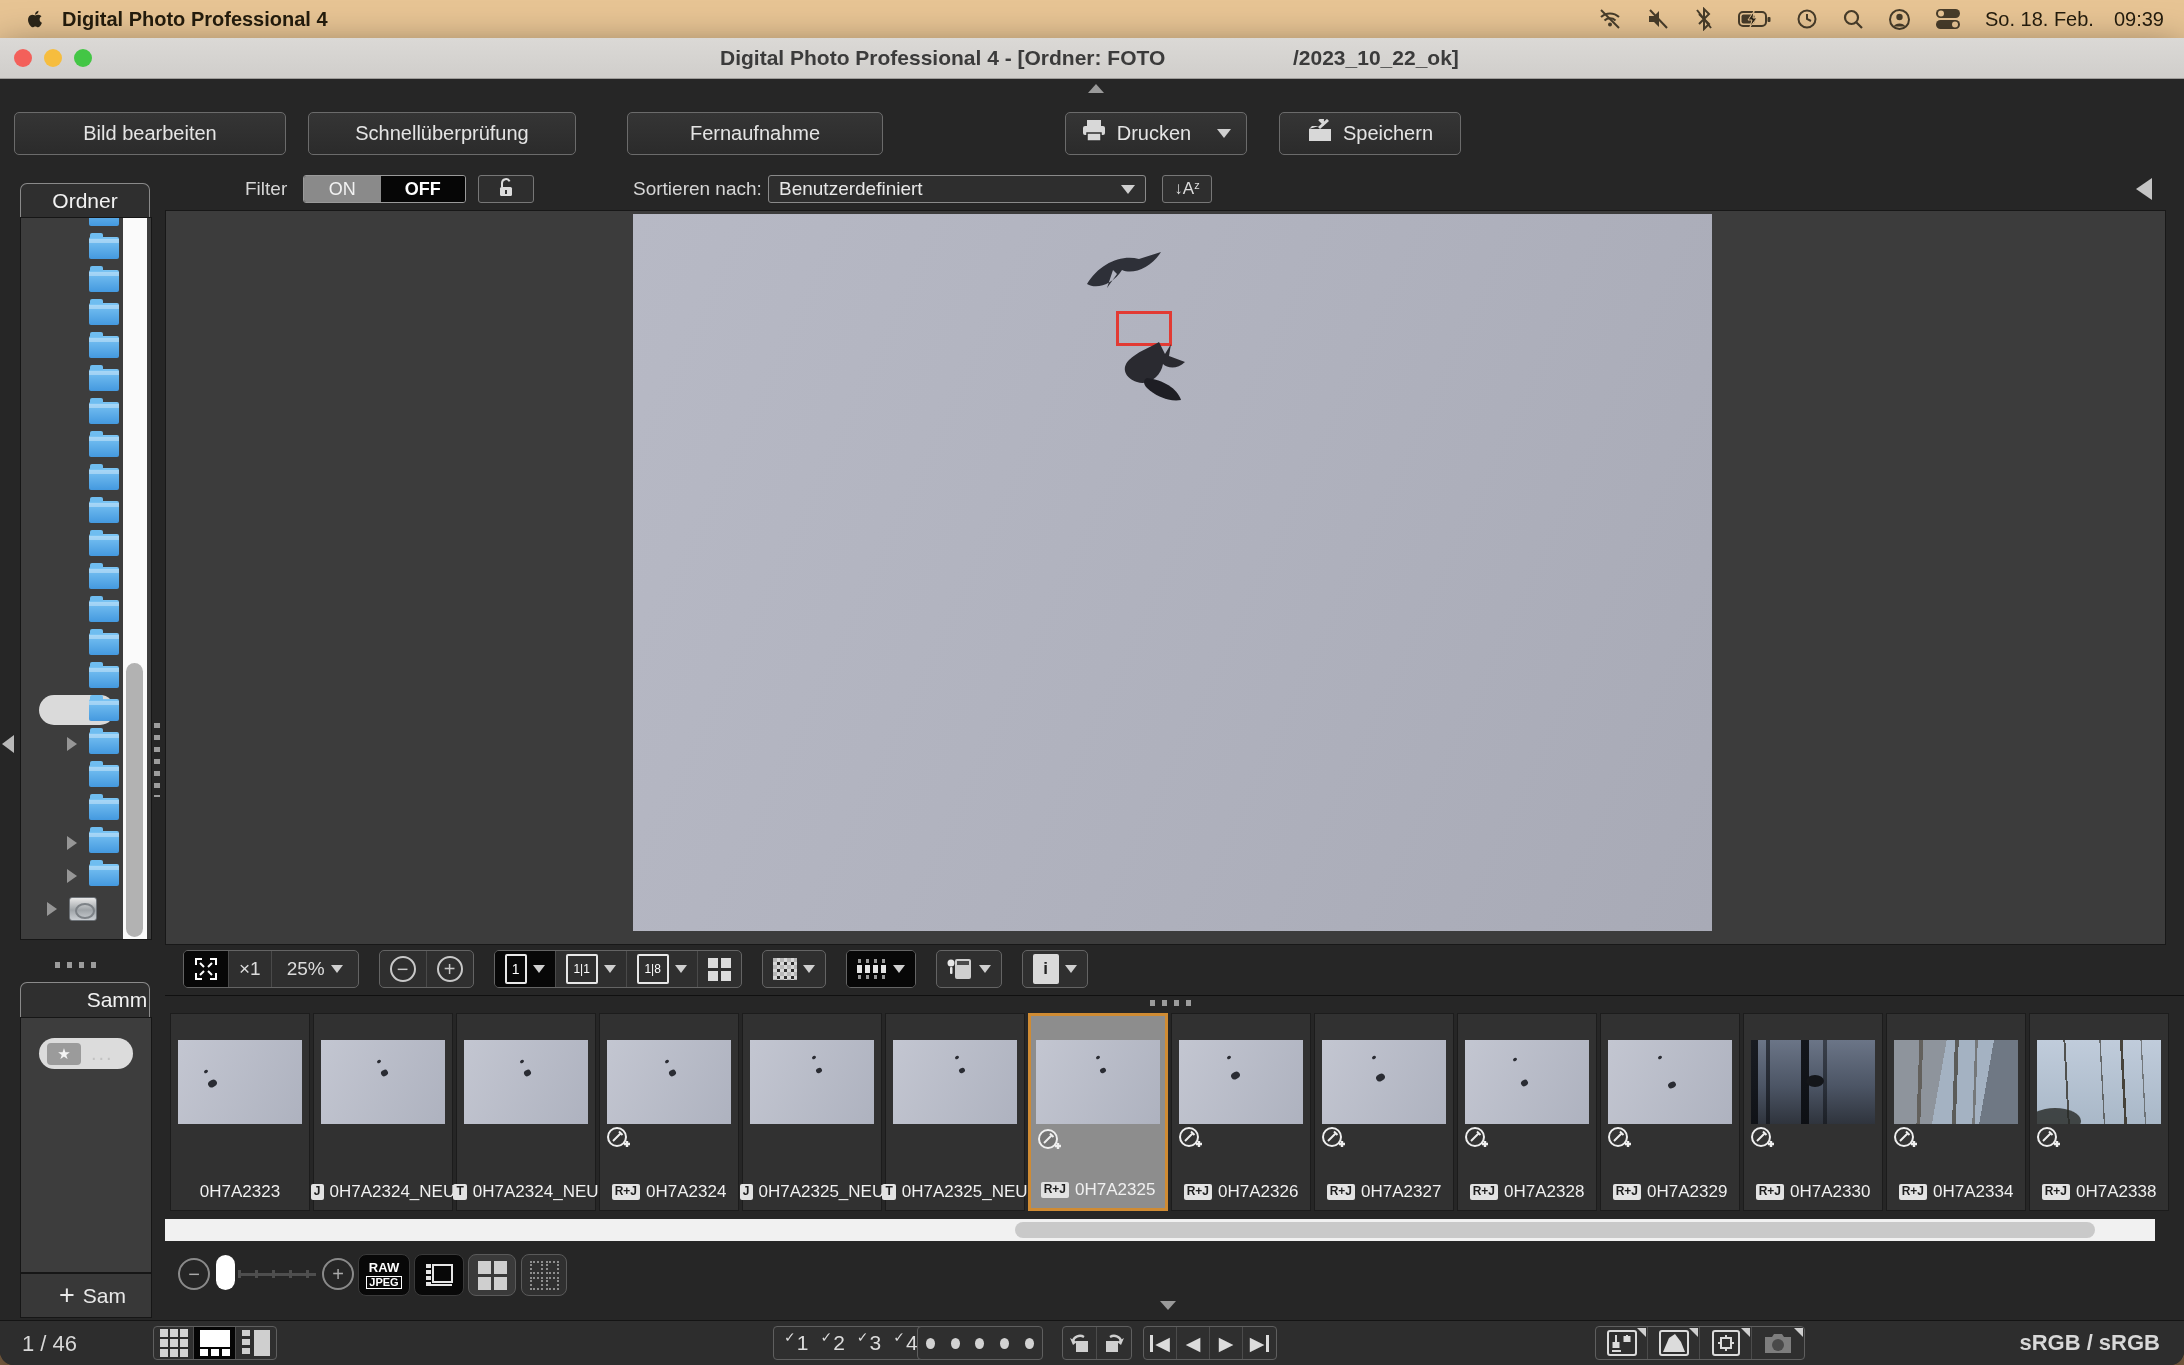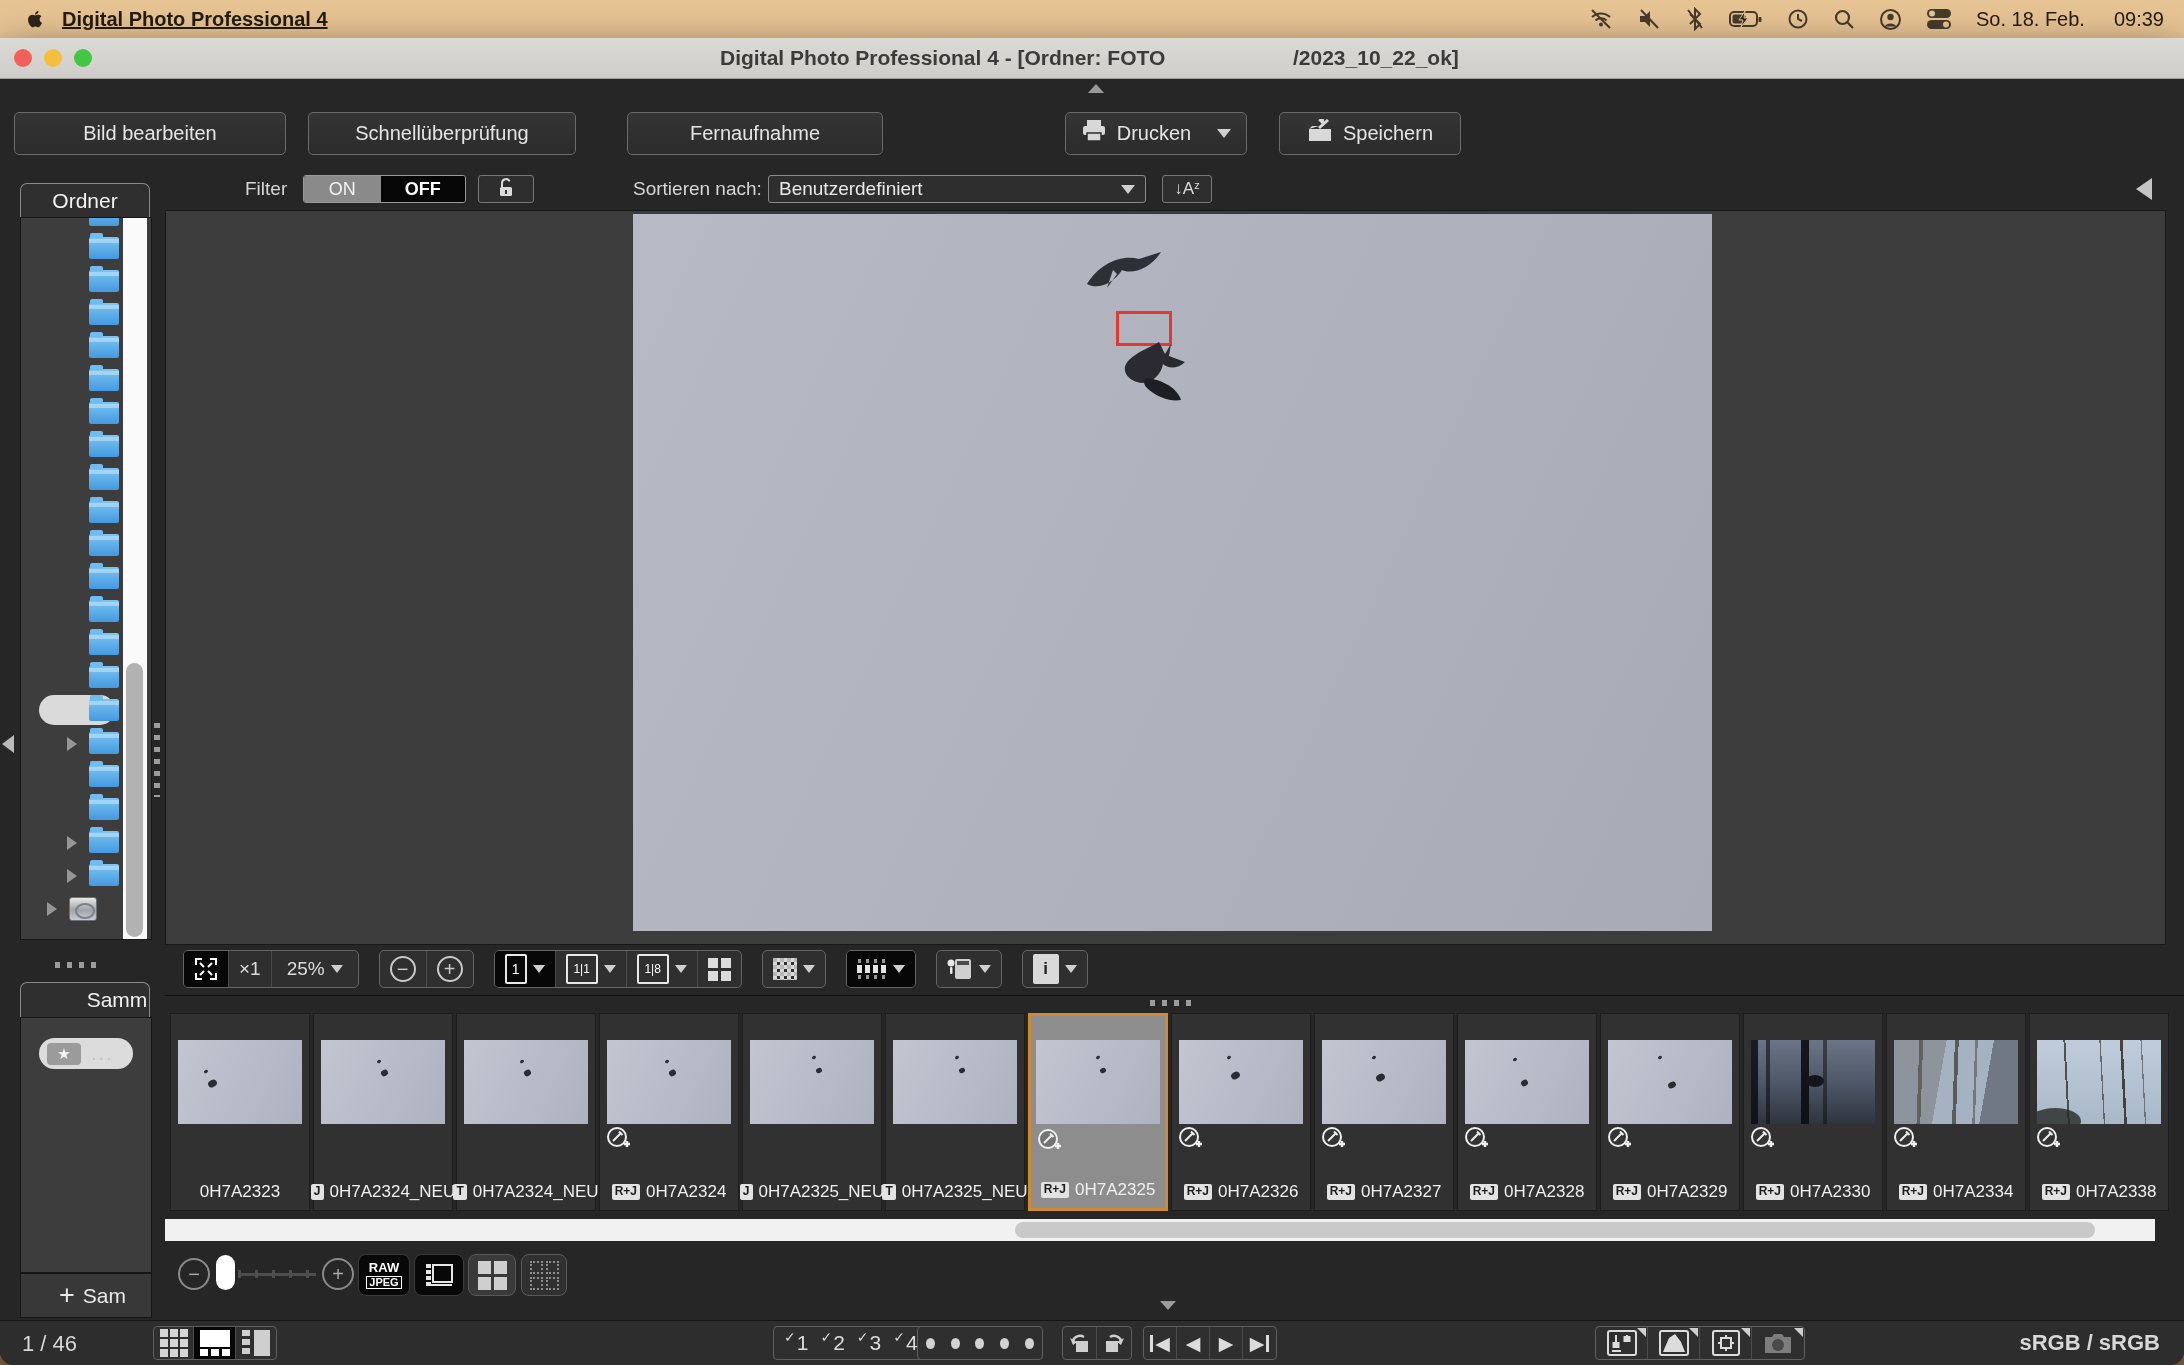--- a/index.html
+++ b/index.html
@@ -3,26 +3,26 @@
 <meta charset="utf-8">
 <style>
   html,body{margin:0;padding:0;background:#1a1a1a;}
   .desktop{position:relative;width:2184px;height:1365px;overflow:hidden;
     font-family:"Liberation Sans",sans-serif;
     background:linear-gradient(180deg,#e7c494 0%,#ddb982 60%,#8a6b4a 100%);}
   
   .menubar{position:absolute;left:0;top:0;width:100%;height:38px;background:#e7c494;
     display:flex;align-items:center;color:#241c0d;font-size:20px;}
   .apple{margin:0 16px 0 24px;display:flex;align-items:center;}
-  .mb-app{font-weight:bold;margin-right:22px;white-space:nowrap;text-decoration:underline;}
+  .mb-app{font-weight:bold;margin-right:22px;white-space:nowrap;}
   .mb-items{display:flex;gap:34px;}
   .mb-item{white-space:nowrap;cursor:default;}
   .mb-right{margin-left:auto;display:flex;align-items:center;gap:24px;padding-right:20px;}
   .mb-right svg{display:block;}
-  .mb-clock{display:flex;gap:29px;font-size:20px;}
+  .mb-clock{display:flex;gap:20px;font-size:20px;}
   
   .window{position:absolute;left:0;top:38px;width:2184px;height:1327px;background:#262626;
     border-radius:0 0 14px 14px;overflow:hidden;box-shadow:0 12px 40px rgba(0,0,0,.55);}
   .titlebar{position:absolute;left:0;top:0;width:100%;height:40px;
     background:linear-gradient(#dbd9d6,#d0cecb);border-bottom:1px solid #9f9d9a;}
   .tl{position:absolute;top:11px;width:18px;height:18px;border-radius:50%;}
   .tl-red{left:14px;background:#f3605a;}
   .tl-yellow{left:44px;background:#f6bd3e;}
   .tl-green{left:74px;background:#43c645;}
   .title-left{position:absolute;left:720px;top:8px;font-weight:bold;font-size:21px;color:#3b3b3b;white-space:nowrap;}

